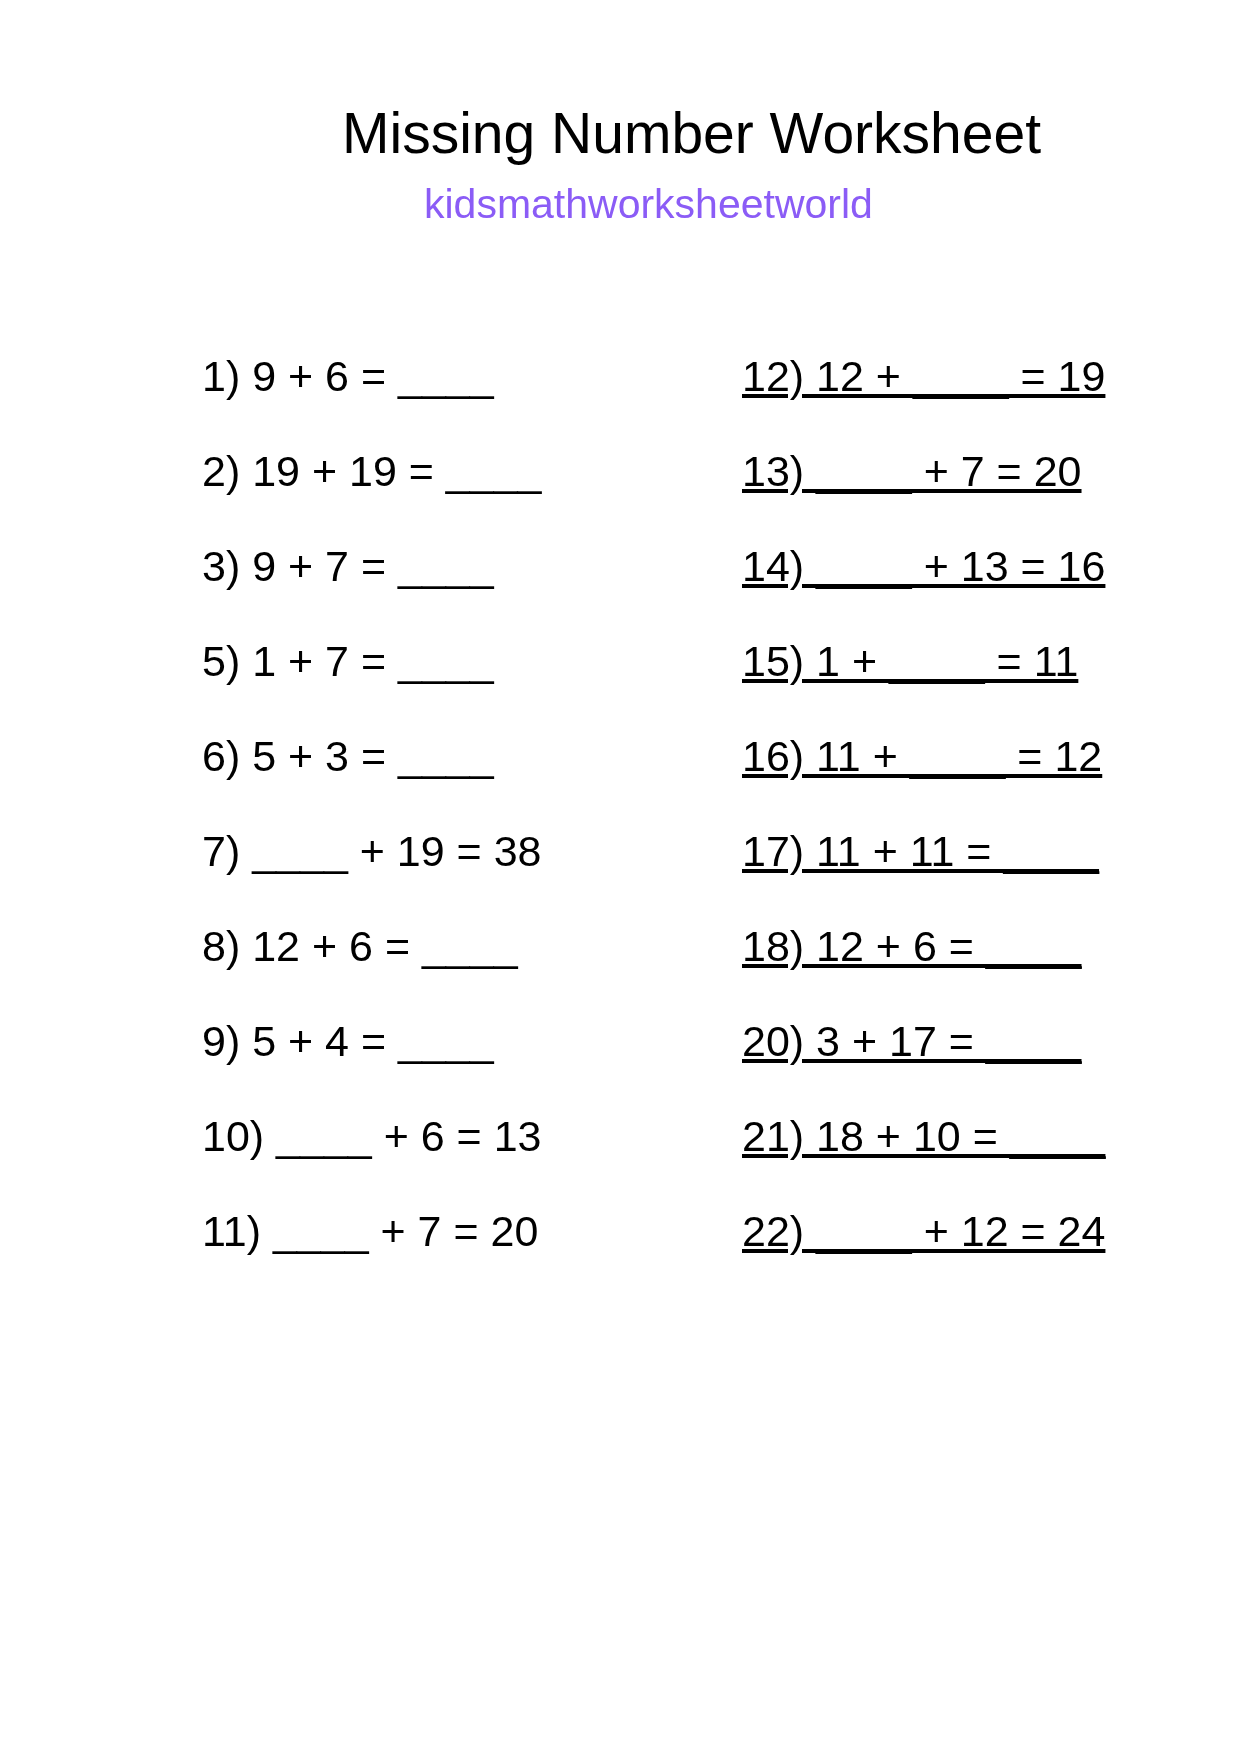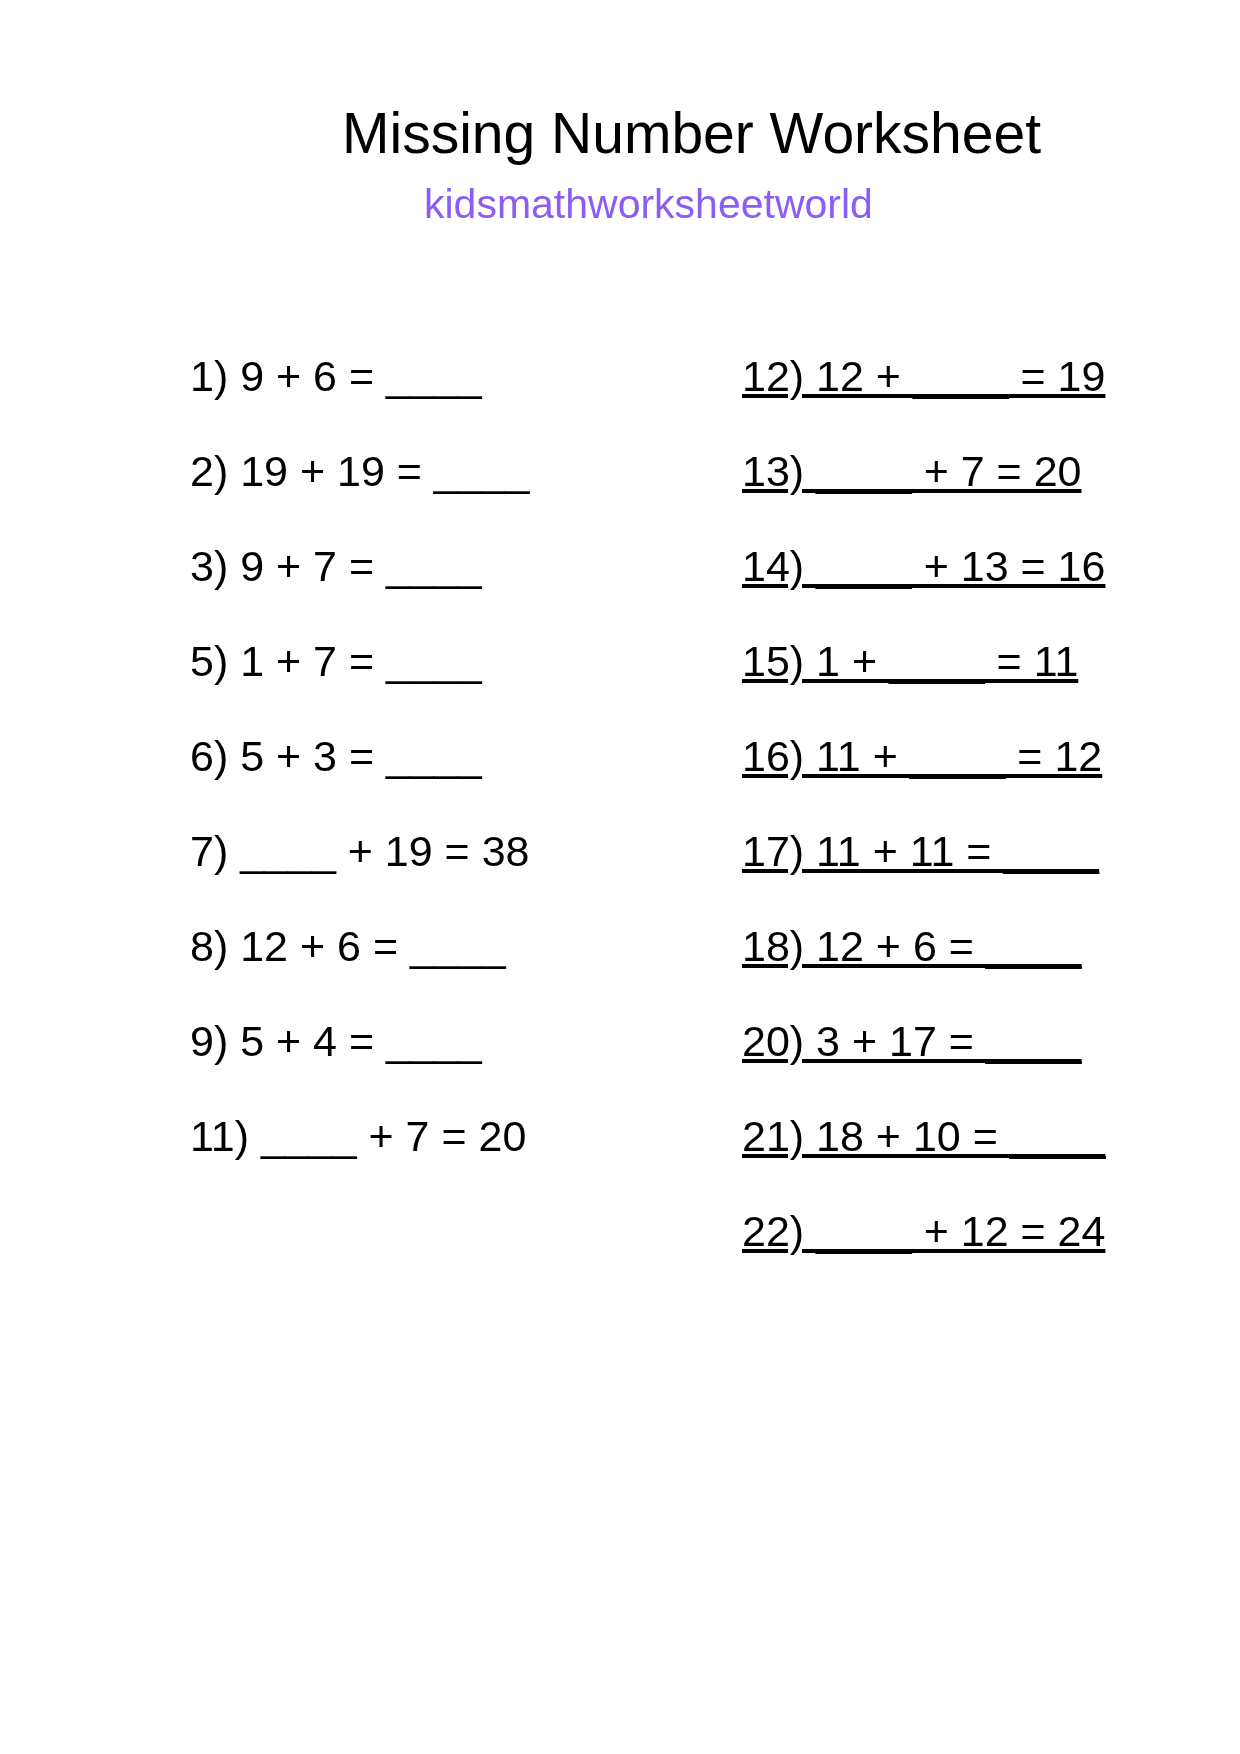--- a/index.html
+++ b/index.html
@@ -31,21 +31,21 @@
       top: 180px;
       font-size: 41px;
       line-height: 48px;
       white-space: nowrap;
       color: #8b5cf6;
     }
     .column {
       position: absolute;
       top: 351px;
     }
-    .col-left { left: 190px; }
+    .col-left { left: 202px; }
     .col-right { left: 742px; text-decoration: underline; }
     .problem {
       height: 95px;
       font-size: 43px;
       line-height: 50px;
       white-space: nowrap;
     }
     .problem span { white-space: pre; }
   </style>
 </head>
@@ -56,20 +56,21 @@
 
 <div class="column col-left">
   <div class="problem"><span>1) 9 + 6 = ____</span></div>
   <div class="problem"><span>2) 19 + 19 = ____</span></div>
   <div class="problem"><span>3) 9 + 7 = ____</span></div>
   <div class="problem"><span>5) 1 + 7 = ____</span></div>
   <div class="problem"><span>6) 5 + 3 = ____</span></div>
   <div class="problem"><span>7) ____ + 19 = 38</span></div>
   <div class="problem"><span>8) 12 + 6 = ____</span></div>
   <div class="problem"><span>9) 5 + 4 = ____</span></div>
+  <div class="problem"><span>10) ____ + 6 = 13</span></div>
   <div class="problem"><span>11) ____ + 7 = 20</span></div>
 </div>
 
 <div class="column col-right">
   <div class="problem"><span>12) 12 + ____ = 19</span></div>
   <div class="problem"><span>13) ____ + 7 = 20</span></div>
   <div class="problem"><span>14) ____ + 13 = 16</span></div>
   <div class="problem"><span>15) 1 + ____ = 11</span></div>
   <div class="problem"><span>16) 11 + ____ = 12</span></div>
   <div class="problem"><span>17) 11 + 11 = ____</span></div>

